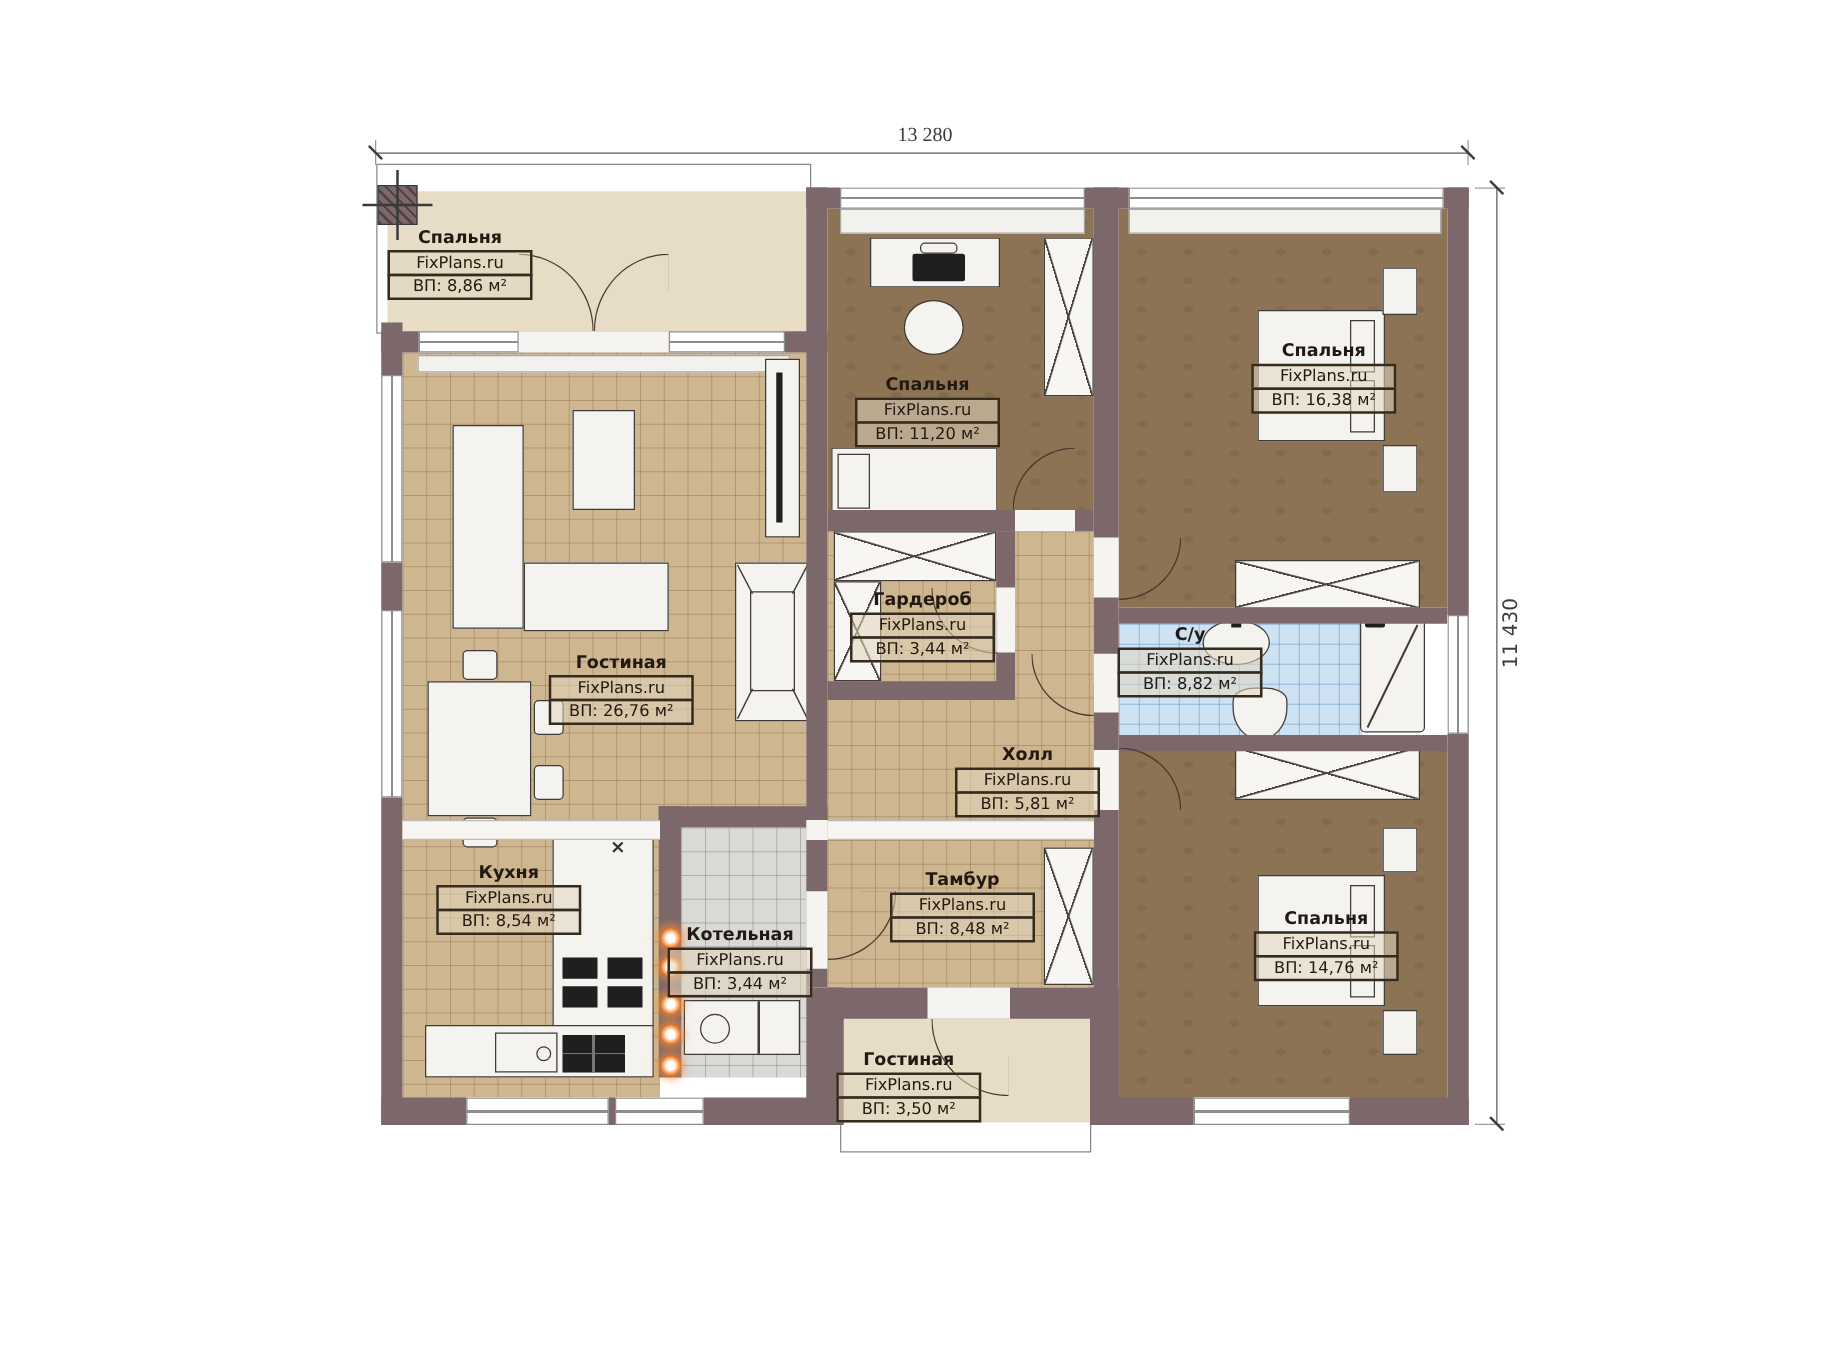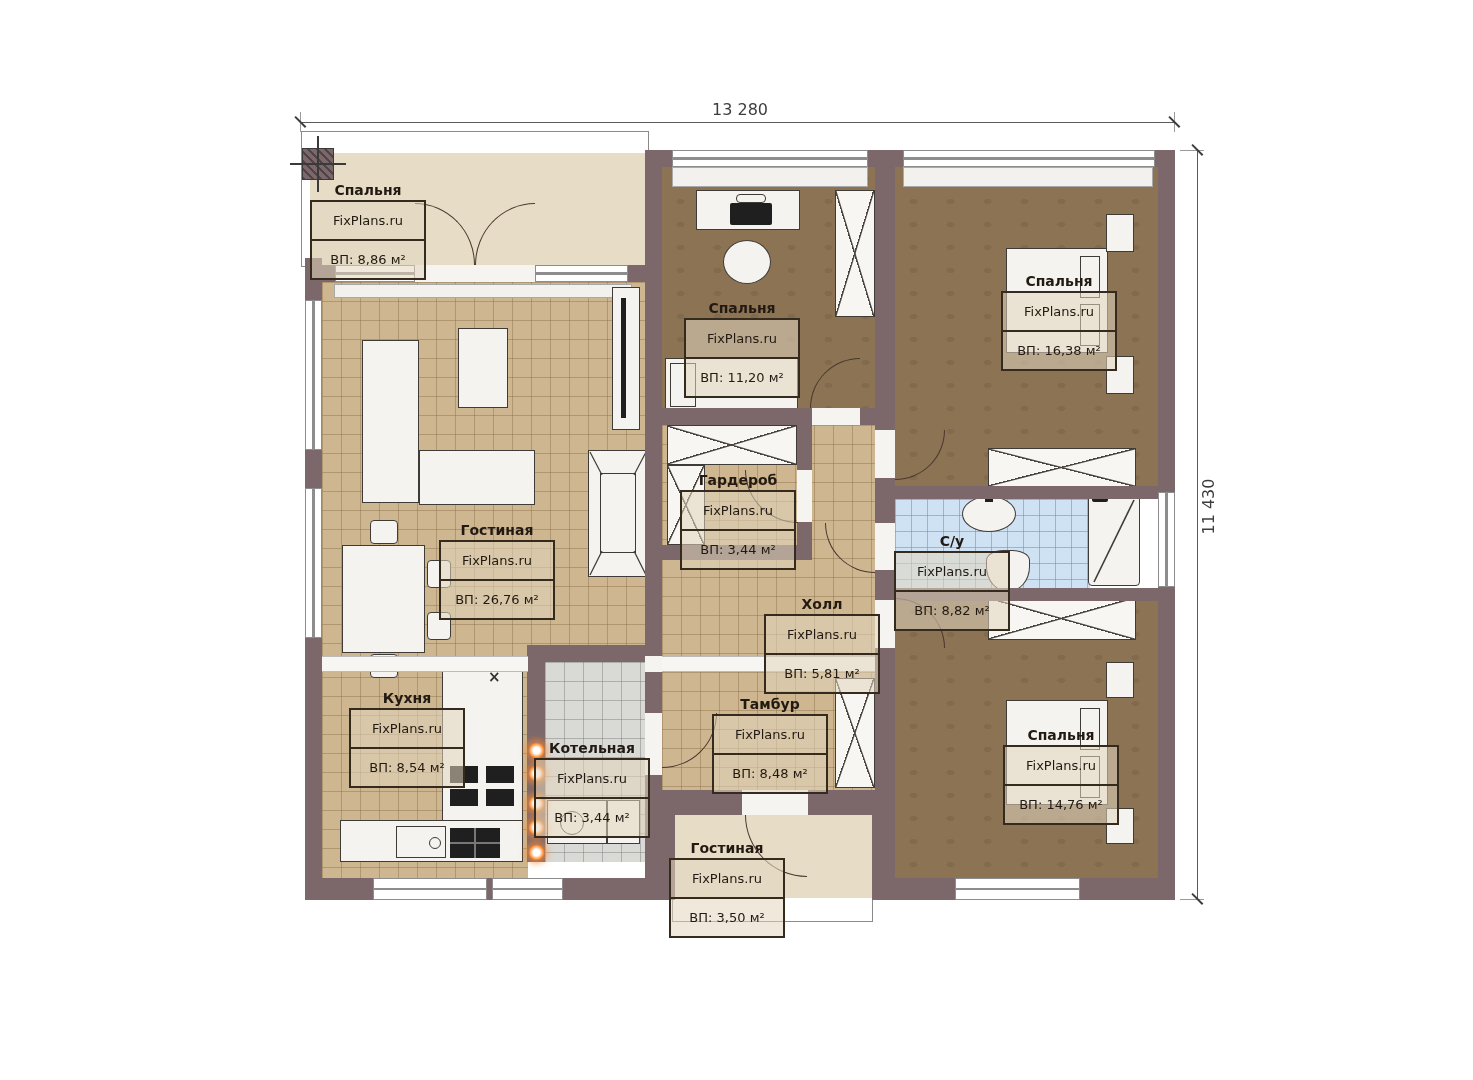--- a/index.html
+++ b/index.html
@@ -40,21 +40,21 @@
   .arc-tr{border-top:1.6px solid #4a382e;border-right:1.6px solid #4a382e;border-top-right-radius:100% 100%;}
   .arc-tl{border-top:1.6px solid #4a382e;border-left:1.6px solid #4a382e;border-top-left-radius:100% 100%;}
   .arc-br{border-bottom:1.6px solid #4a382e;border-right:1.6px solid #4a382e;border-bottom-right-radius:100% 100%;}
   .arc-bl{border-bottom:1.6px solid #4a382e;border-left:1.6px solid #4a382e;border-bottom-left-radius:100% 100%;}
   .rad{position:absolute;width:17px;height:17px;border-radius:50%;z-index:12;
        background:radial-gradient(circle,#ffffff 0 28%,#ff8b2e 58%,rgba(255,139,46,0) 78%);
        box-shadow:0 0 7px 2px rgba(255,139,46,.8);}
   .room-label{position:absolute;transform:translateX(-50%);z-index:30;display:flex;flex-direction:column;align-items:center;}
   .room-name{font-weight:bold;font-size:14px;color:#221a12;white-space:nowrap;margin-bottom:2px;}
   .label-box{border:2px solid #342a1e;background:rgba(226,214,190,.55);font-size:13px;color:#221a12;
-             padding:11px 8px;min-width:96px;text-align:center;white-space:nowrap;}
+             padding:1px 8px;min-width:96px;text-align:center;white-space:nowrap;}
   .label-box.second{margin-top:-2px;}
   .dim-line{position:absolute;background:#5a5a5a;z-index:5;}
   .dim-tick{position:absolute;width:15px;height:1.6px;background:#3d3d3d;z-index:5;transform:rotate(45deg);}
   .dim-ext{position:absolute;background:#9a9a9a;z-index:4;}
   .dim-text{position:absolute;font-size:16px;color:#3d3d3d;z-index:5;text-align:center;}
   .hatch{position:absolute;background:#7c686b;border:1px solid #3a3a3a;z-index:13;box-sizing:border-box;
      background-image:repeating-linear-gradient(45deg,rgba(0,0,0,.35) 0 2px,transparent 2px 6px);}
   .crossline{position:absolute;background:#3a3a3a;z-index:13;}
   .sink-mark{position:absolute;z-index:8;font-size:15px;color:#333;font-weight:bold;}
   svg.overlay{position:absolute;left:0;top:0;z-index:8;pointer-events:none;}
@@ -260,37 +260,37 @@
   <div class="room-label" style="left:727px;top:840px;">
     <div class="room-name">Гостиная</div>
     <div class="label-box">FixPlans.ru</div>
     <div class="label-box second">ВП: 3,50 м²</div>
   </div>
   <div class="room-label" style="left:1059px;top:273px;">
     <div class="room-name">Спальня</div>
     <div class="label-box">FixPlans.ru</div>
     <div class="label-box second">ВП: 16,38 м²</div>
   </div>
-  <div class="room-label" style="left:952px;top:533px;">
+  <div class="room-label" style="left:952px;top:500px;">
     <div class="room-name">С/у</div>
     <div class="label-box">FixPlans.ru</div>
     <div class="label-box second">ВП: 8,82 м²</div>
   </div>
   <div class="room-label" style="left:1061px;top:727px;">
     <div class="room-name">Спальня</div>
     <div class="label-box">FixPlans.ru</div>
     <div class="label-box second">ВП: 14,76 м²</div>
   </div>
 
   <div class="dim-line" style="left:300px;top:122px;width:875px;height:1.4px;"></div>
   <div class="dim-tick" style="left:293px;top:121px;"></div>
   <div class="dim-tick" style="left:1167px;top:121px;"></div>
   <div class="dim-ext" style="left:300px;top:112px;width:1px;height:20px;"></div>
   <div class="dim-ext" style="left:1174px;top:112px;width:1px;height:20px;"></div>
-  <div class="dim-text" style="left:660px;top:100px;width:160px;">13 280</div>
+  <div class="dim-text" style="left:660px;top:100px;width:160px;font-family:Liberation Serif, serif;">13 280</div>
 
   <div class="dim-line" style="left:1197px;top:150px;width:1.4px;height:750px;"></div>
   <div class="dim-tick" style="left:1190px;top:149px;"></div>
   <div class="dim-tick" style="left:1190px;top:898px;"></div>
   <div class="dim-ext" style="left:1180px;top:150px;width:24px;height:1px;"></div>
   <div class="dim-ext" style="left:1180px;top:899px;width:24px;height:1px;"></div>
   <div class="dim-text" style="left:1168px;top:497px;width:80px;transform:rotate(-90deg);">11 430</div>
 
 </div>
 

